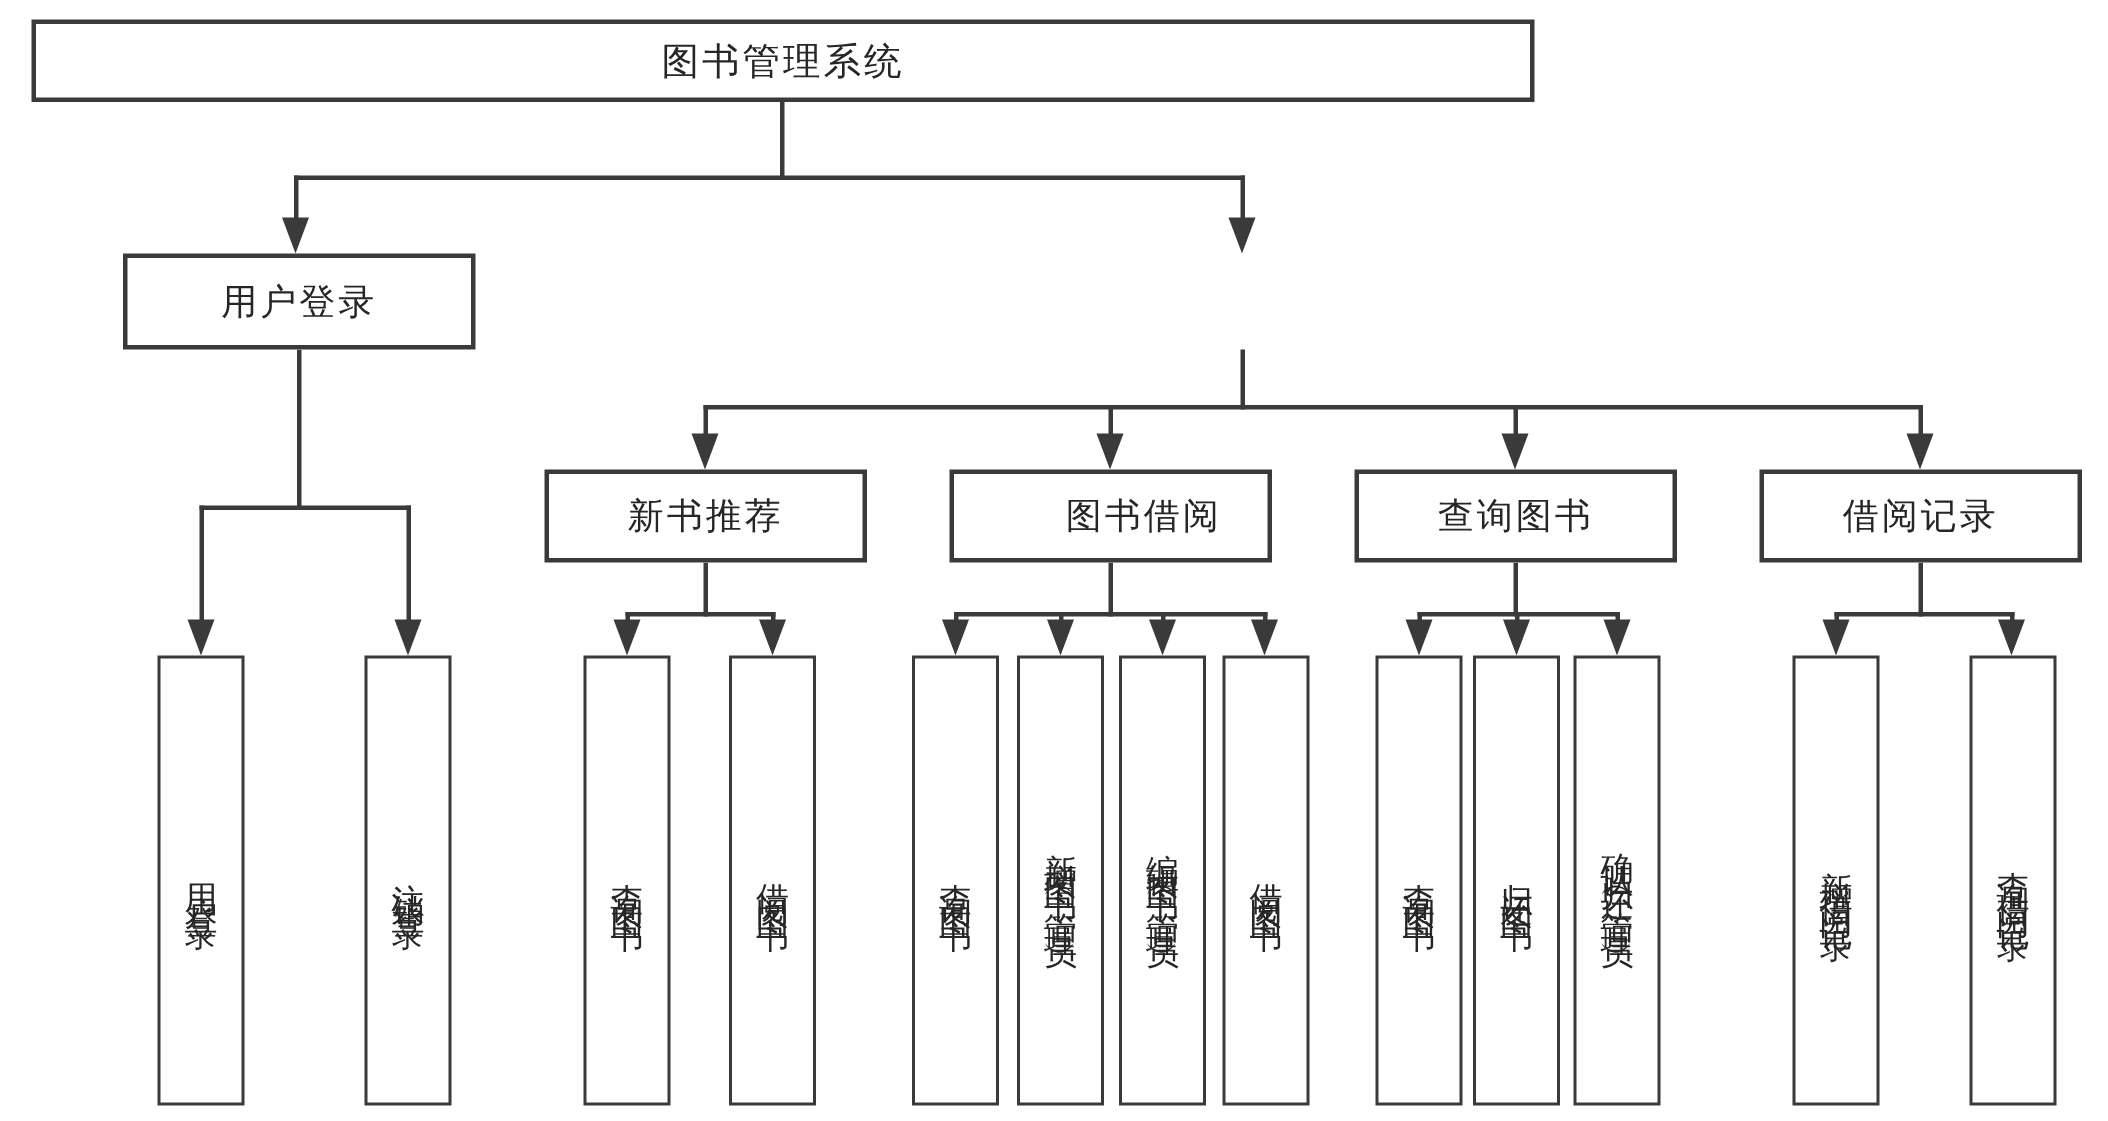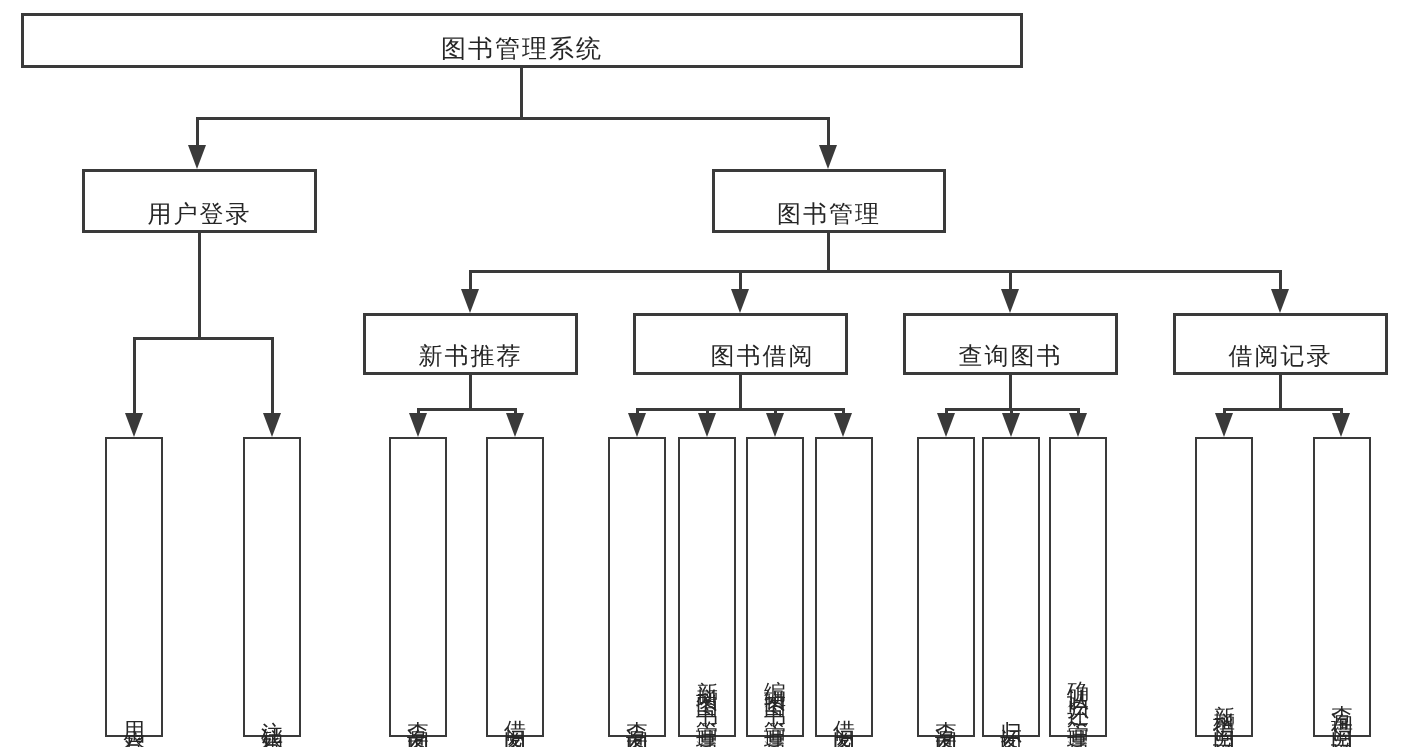--- a/index.html
+++ b/index.html
@@ -12,21 +12,21 @@
   body{
     width:1405px;height:747px;position:relative;overflow:hidden;
     font-family:"Liberation Sans","DejaVu Sans",sans-serif;
     color:var(--text);
   }
   .canvas{position:absolute;left:0;top:0;width:1405px;height:747px;}
 
   
   .box{
     position:absolute;background:#fff;border:3px solid var(--line);
-    box-sizing:border-box;display:flex;align-items:flex-end;justify-content:center;
+    box-sizing:border-box;display:flex;align-items:center;justify-content:center;
   }
   .box.h span{
     font-size:24px;letter-spacing:2px;color:var(--text);white-space:nowrap;
   }
   .box.root span{font-size:25px;}
   .box.leaf{border-width:2px;}
   .box.leaf span{
     writing-mode:vertical-rl;text-orientation:mixed;
     font-size:22px;letter-spacing:8px;line-height:1;
     color:var(--text);white-space:nowrap;
@@ -109,23 +109,20 @@
   <div class="ah" style="left:1215px;top:413px;"></div>
   <div class="ah" style="left:1332px;top:413px;"></div>
 
   <div class="box h root" style="left:21px;top:13px;width:1002px;height:55px;">
     <span>图书管理系统</span>
   </div>
 
   <div class="box h" style="left:82px;top:169px;width:235px;height:64px;">
     <span>用户登录</span>
   </div>
-  <div class="box h" style="left:712px;top:169px;width:234px;height:64px;">
-    <span>图书管理</span>
-  </div>
 
   <div class="box h" style="left:363px;top:313px;width:215px;height:62px;">
     <span>新书推荐</span>
   </div>
   <div class="box h" style="left:633px;top:313px;width:215px;height:62px;padding-left:44px;">
     <span>图书借阅</span>
   </div>
   <div class="box h" style="left:903px;top:313px;width:215px;height:62px;">
     <span>查询图书</span>
   </div>

